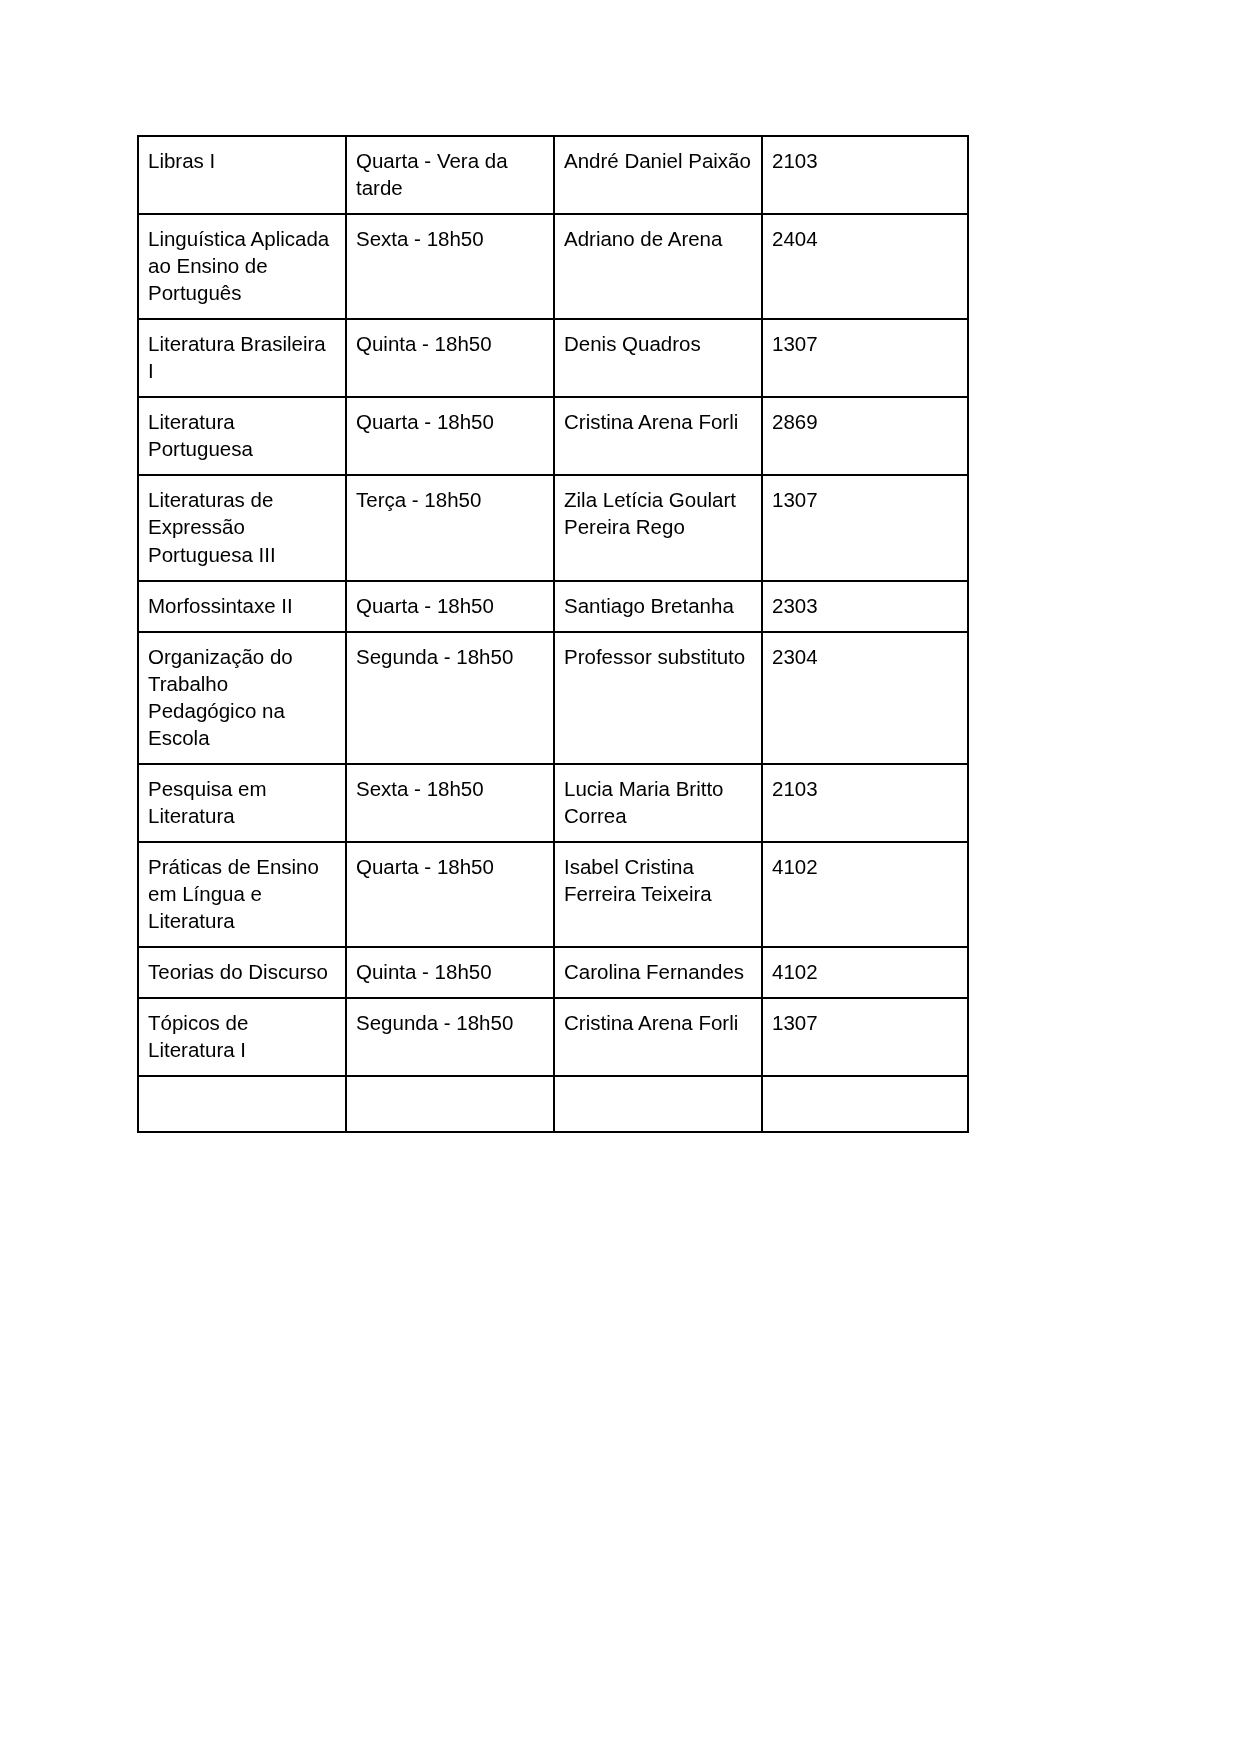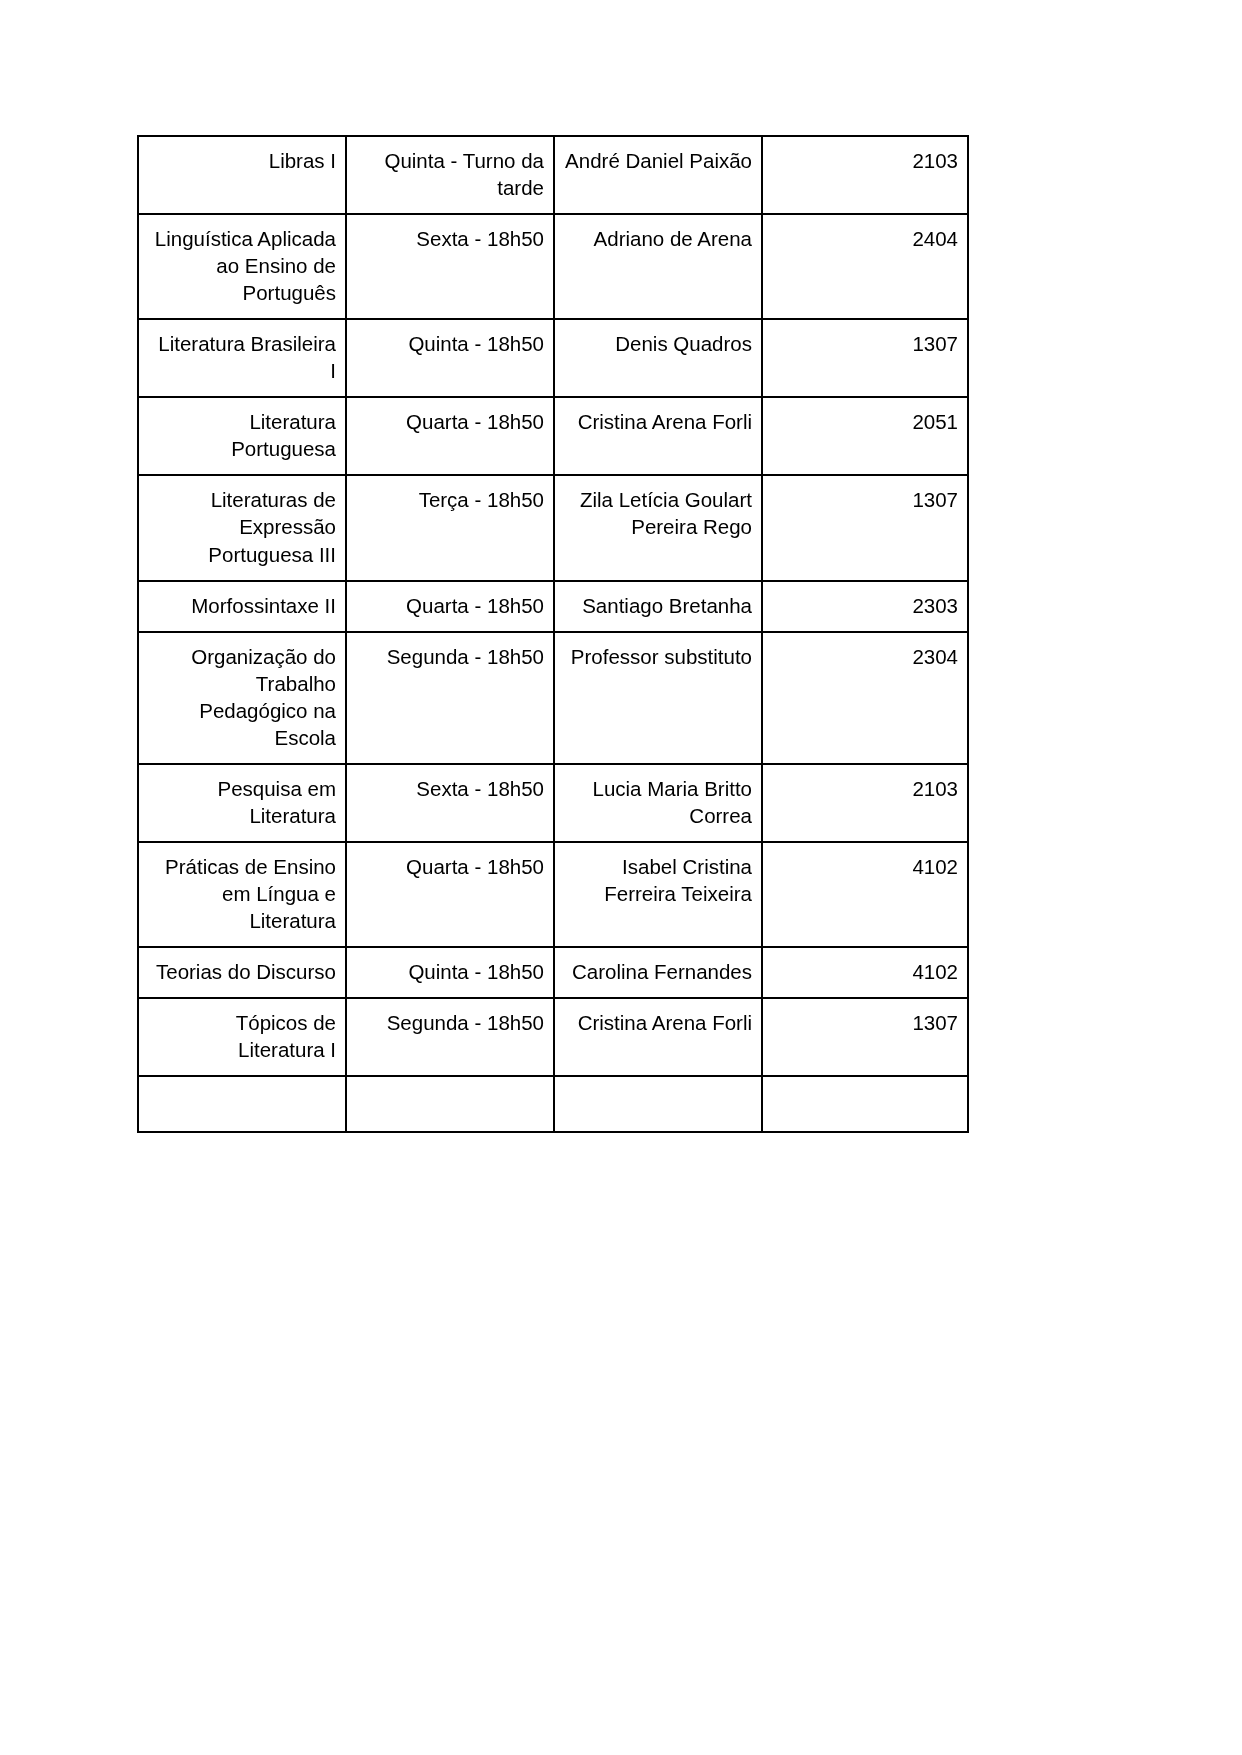--- a/index.html
+++ b/index.html
@@ -22,21 +22,20 @@
     height: 1755px;
     background: #ffffff;
   }
   .schedule-table {
     position: absolute;
     left: 137px;
     top: 135px;
     width: 830px;
     border-collapse: collapse;
     table-layout: fixed;
-    text-align: right;
   }
   .schedule-table td {
     border: 2px solid #000000;
     vertical-align: top;
     padding: 10px 9px 12px 9px;
     font-size: 20.5px;
     line-height: 1.32;
     word-wrap: break-word;
   }
   .col-disc   { width: 208px; }
@@ -56,41 +55,41 @@
   <table class="schedule-table">
     <colgroup>
       <col class="col-disc">
       <col class="col-time">
       <col class="col-prof">
       <col class="col-room">
     </colgroup>
     <tbody>
       <tr>
         <td>Libras I</td>
-        <td>Quinta - Turno da tarde</td>
+        <td>Quarta - Vera da tarde</td>
         <td>André Daniel Paixão</td>
         <td>2103</td>
       </tr>
       <tr>
         <td>Linguística Aplicada ao Ensino de Português</td>
         <td>Sexta - 18h50</td>
         <td>Adriano de Arena</td>
         <td>2404</td>
       </tr>
       <tr>
         <td>Literatura Brasileira I</td>
         <td>Quinta - 18h50</td>
         <td>Denis Quadros</td>
         <td>1307</td>
       </tr>
       <tr>
         <td>Literatura Portuguesa</td>
         <td>Quarta - 18h50</td>
         <td>Cristina Arena Forli</td>
-        <td>2051</td>
+        <td>2869</td>
       </tr>
       <tr>
         <td>Literaturas de Expressão Portuguesa III</td>
         <td>Terça - 18h50</td>
         <td>Zila Letícia Goulart Pereira Rego</td>
         <td>1307</td>
       </tr>
       <tr>
         <td>Morfossintaxe II</td>
         <td>Quarta - 18h50</td>

